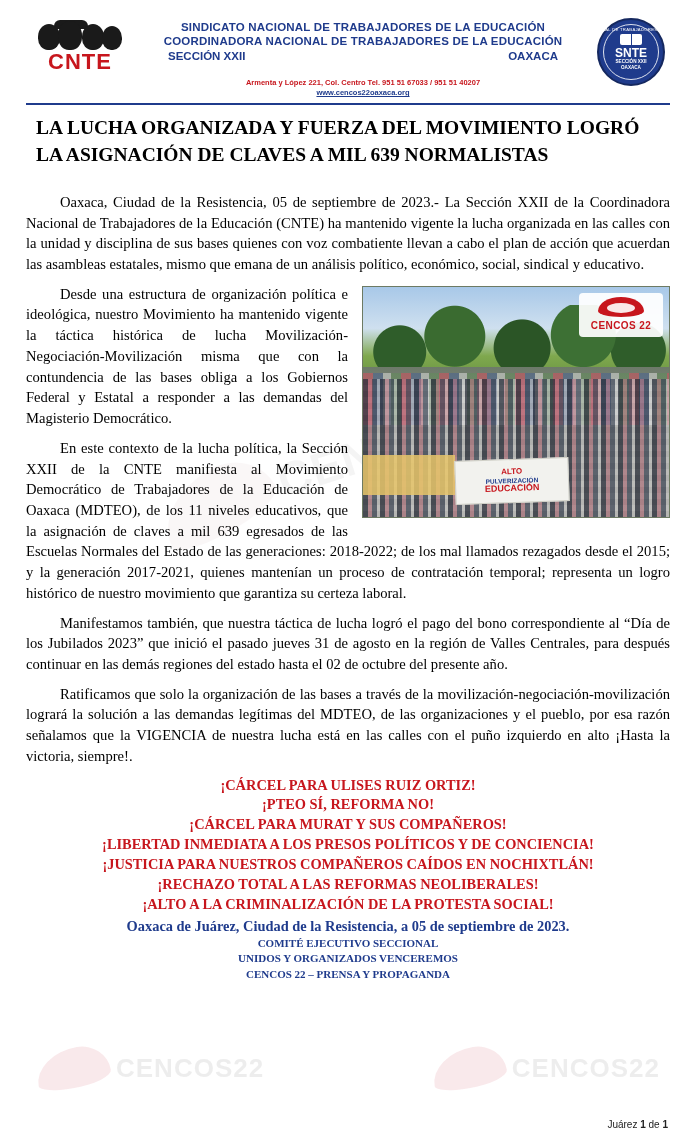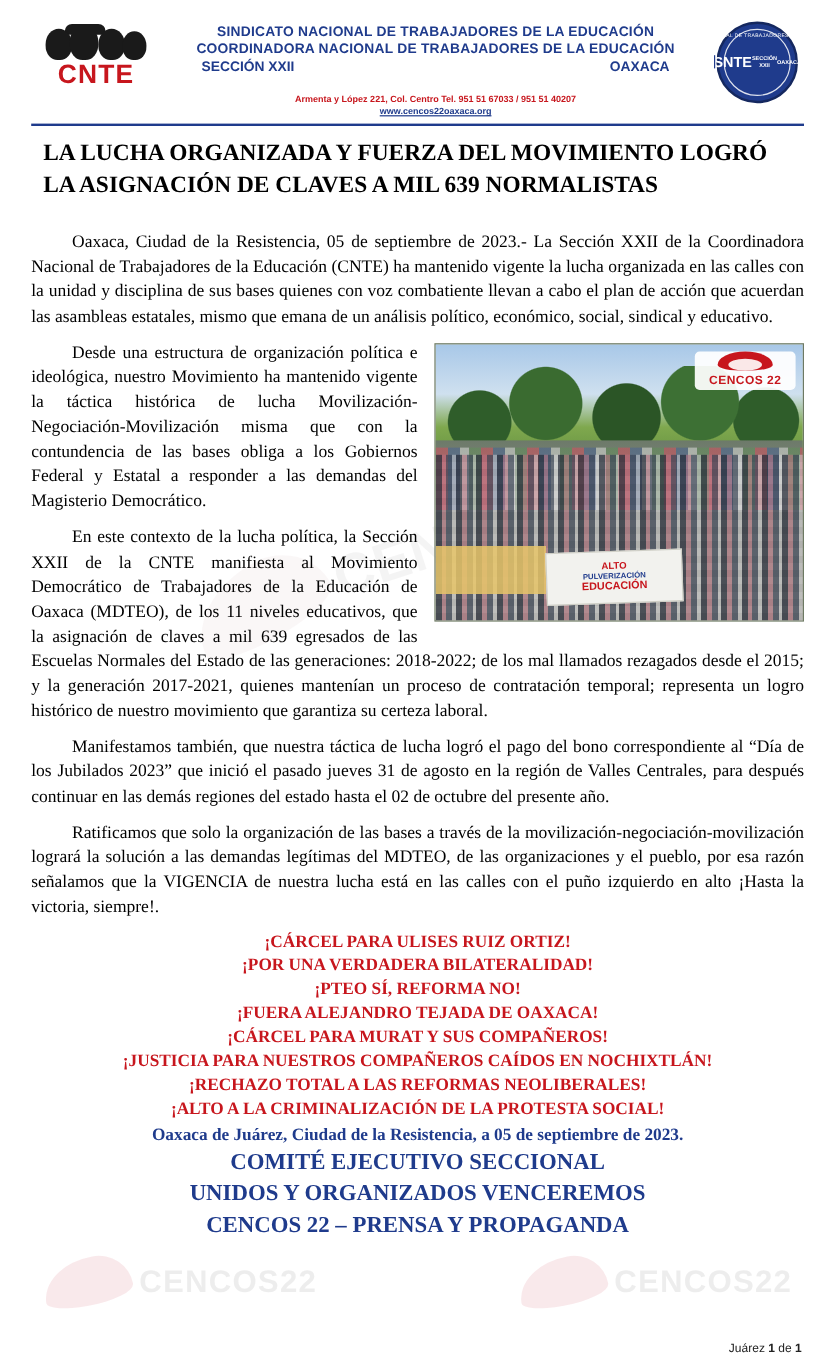--- a/index.html
+++ b/index.html
@@ -118,21 +118,21 @@
   .snte-seal {
     width: 64px;
     height: 64px;
     margin: 0 auto;
     border-radius: 50%;
     background: #1f3b8c;
     border: 2px solid #15285f;
     color: #ffffff;
     position: relative;
     display: flex;
-    flex-direction: row;
+    flex-direction: column;
     align-items: center;
     justify-content: center;
   }
   .snte-seal .ring {
     position: absolute;
     top: 4px; left: 4px; right: 4px; bottom: 4px;
     border: 1px solid rgba(255,255,255,0.85);
     border-radius: 50%;
   }
   .snte-seal .toparc {
@@ -276,21 +276,21 @@
     line-height: 1.1;
   }
   .photo .banner .b1 { font-size: 8px; }
   .photo .banner .b2 { font-size: 6.5px; color: #1f3b8c; }
   .photo .banner .b3 { font-size: 9px; color: #c7161d; }
   .photo .cencos-badge {
     position: absolute;
     top: 6px;
     right: 6px;
     width: 84px;
-    height: 32px;
+    height: 44px;
     background: rgba(255,255,255,0.93);
     border-radius: 4px;
     display: flex;
     flex-direction: column;
     align-items: center;
     justify-content: center;
   }
   .photo .cencos-badge .swirl {
     width: 46px;
     height: 20px;
@@ -336,21 +336,21 @@
     margin-top: 1px;
   }
   .closing .line-date {
     font-weight: bold;
     font-size: 14.4px;
     color: #1f3b8c;
     line-height: 1.4;
   }
   .closing .line-blue {
     font-weight: bold;
-    font-size: 19px;
+    font-size: 11px;
     color: #1f3b8c;
     line-height: 1.4;
     text-align: center;
   }
 
   
   .footer {
     position: absolute;
     right: 28px;
     bottom: 12px;
@@ -478,24 +478,23 @@
     </div>
 
     <p>Desde una estructura de organización política e ideológica, nuestro Movimiento ha mantenido vigente la táctica histórica de lucha Movilización-Negociación-Movilización misma que con la contundencia de las bases obliga a los Gobiernos Federal y Estatal a responder a las demandas del Magisterio Democrático.</p>
     <p>En este contexto de la lucha política, la Sección XXII de la CNTE manifiesta al Movimiento Democrático de Trabajadores de la Educación de Oaxaca (MDTEO), de los 11 niveles educativos, que la asignación de claves a mil 639 egresados de las Escuelas Normales del Estado de las generaciones: 2018-2022; de los mal llamados rezagados desde el 2015; y la generación 2017-2021, quienes mantenían un proceso de contratación temporal; representa un logro histórico de nuestro movimiento que garantiza su certeza laboral.</p>
     <p>Manifestamos también, que nuestra táctica de lucha logró el pago del bono correspondiente al “Día de los Jubilados 2023” que inició el pasado jueves 31 de agosto en la región de Valles Centrales, para después continuar en las demás regiones del estado hasta el 02 de octubre del presente año.</p>
     <p>Ratificamos que solo la organización de las bases a través de la movilización-negociación-movilización logrará la solución a las demandas legítimas del MDTEO, de las organizaciones y el pueblo, por esa razón señalamos que la VIGENCIA de nuestra lucha está en las calles con el puño izquierdo en alto ¡Hasta la victoria, siempre!.</p>
   </div>
 
   <div class="slogans">
     <div class="slogan">¡CÁRCEL PARA ULISES RUIZ ORTIZ!</div>
-    <div class="slogan">¡POR UNA VERDADERA BILATERALIDAD!</div>
     <div class="slogan">¡PTEO SÍ, REFORMA NO!</div>
-    <div class="slogan">¡FUERA ALEJANDRO TEJADA DE OAXACA!</div>
     <div class="slogan">¡CÁRCEL PARA MURAT Y SUS COMPAÑEROS!</div>
+    <div class="slogan">¡LIBERTAD INMEDIATA A LOS PRESOS POLÍTICOS Y DE CONCIENCIA!</div>
     <div class="slogan">¡JUSTICIA PARA NUESTROS COMPAÑEROS CAÍDOS EN NOCHIXTLÁN!</div>
     <div class="slogan">¡RECHAZO TOTAL A LAS REFORMAS NEOLIBERALES!</div>
     <div class="slogan">¡ALTO A LA CRIMINALIZACIÓN DE LA PROTESTA SOCIAL!</div>
   </div>
 
   <div class="closing">
     <div class="line-date">Oaxaca de Juárez, Ciudad de la Resistencia, a 05 de septiembre de 2023.</div>
     <div class="line-blue">COMITÉ EJECUTIVO SECCIONAL</div>
     <div class="line-blue">UNIDOS Y ORGANIZADOS VENCEREMOS</div>
     <div class="line-blue">CENCOS 22 – PRENSA Y PROPAGANDA</div>

